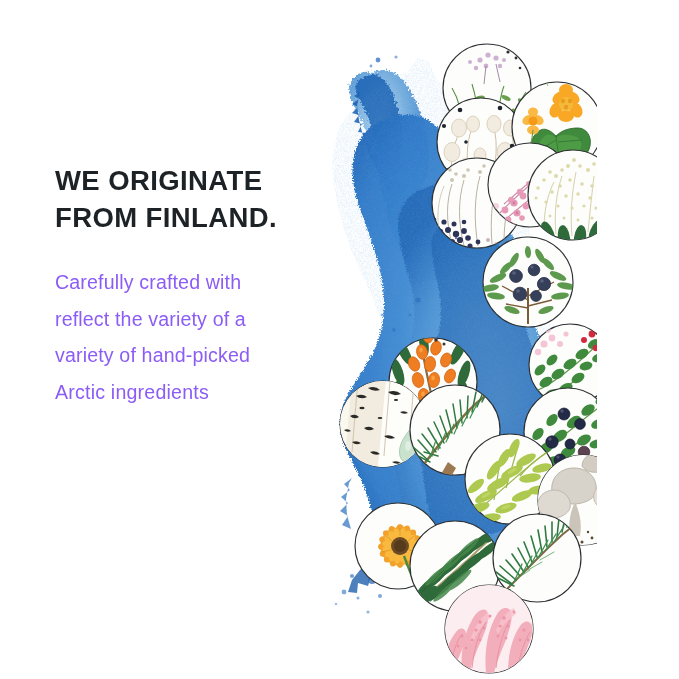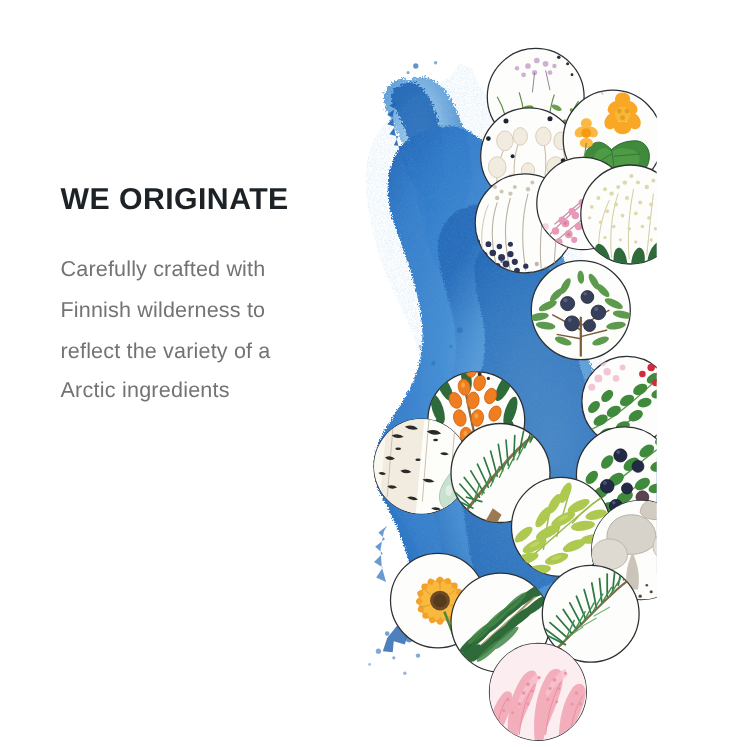--- a/index.html
+++ b/index.html
@@ -21,21 +21,21 @@
     font-weight:bold;
     letter-spacing:0.4px;
     line-height:1.34;
     color:#1d2227;
   }
   #headline .hl{ display:block; white-space:nowrap; }
   #body-copy{
     margin-top:27px;
     font-size:19.6px;
     line-height:1.88;
-    color:#737373;
+    color:#8b5cf6;
     letter-spacing:0.15px;
   }
   #body-copy .ln{ display:block; white-space:nowrap; font-weight:400; }
   #body-copy .ln.b{ font-weight:normal; letter-spacing:0.2px; }
 
   
   #artwork{ position:absolute; left:0; top:0; width:679px; height:679px; }
   #artwork svg{ display:block; width:679px; height:679px; }
 
   .circ-ring{ fill:#fdfdfb; stroke:#2d3033; stroke-width:1.15; }
@@ -1027,22 +1027,23 @@
           </g>
         </g>
       </g>
 
     </svg>
   </div>
 
   <div id="text-panel">
     <h1 id="headline">
       <span class="hl">WE ORIGINATE</span>
+      <span class="hl">FROM FINLAND.</span>
     </h1>
     <p id="body-copy">
       <span class="ln">Carefully crafted with</span>
-      <span class="ln">Finnish wilderness to</span>
       <span class="ln">reflect the variety of a</span>
+      <span class="ln">variety of hand-picked</span>
       <span class="ln b">Arctic ingredients</span>
     </p>
   </div>
 
 </div>
 
 </body></html>

